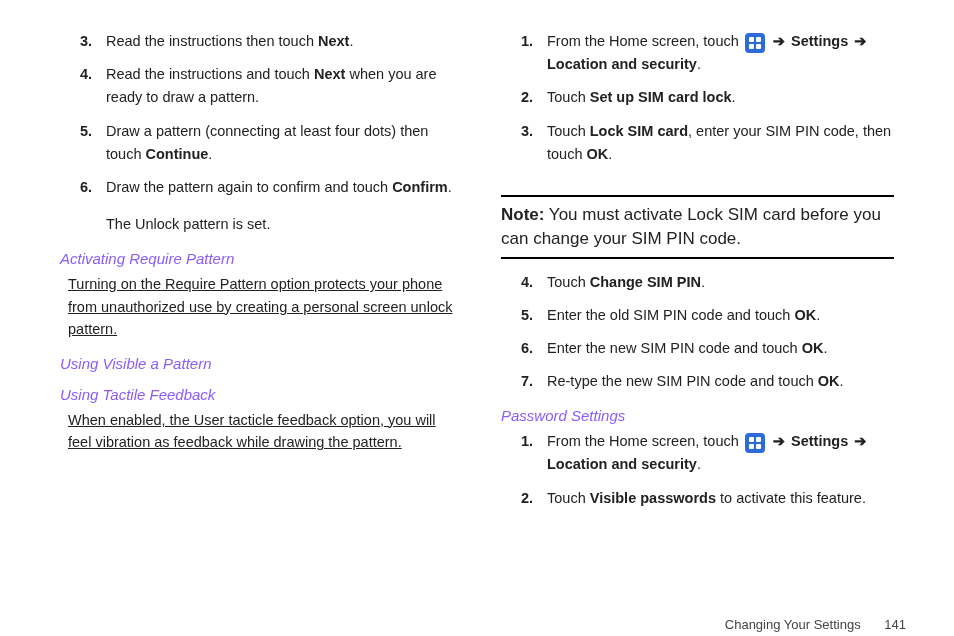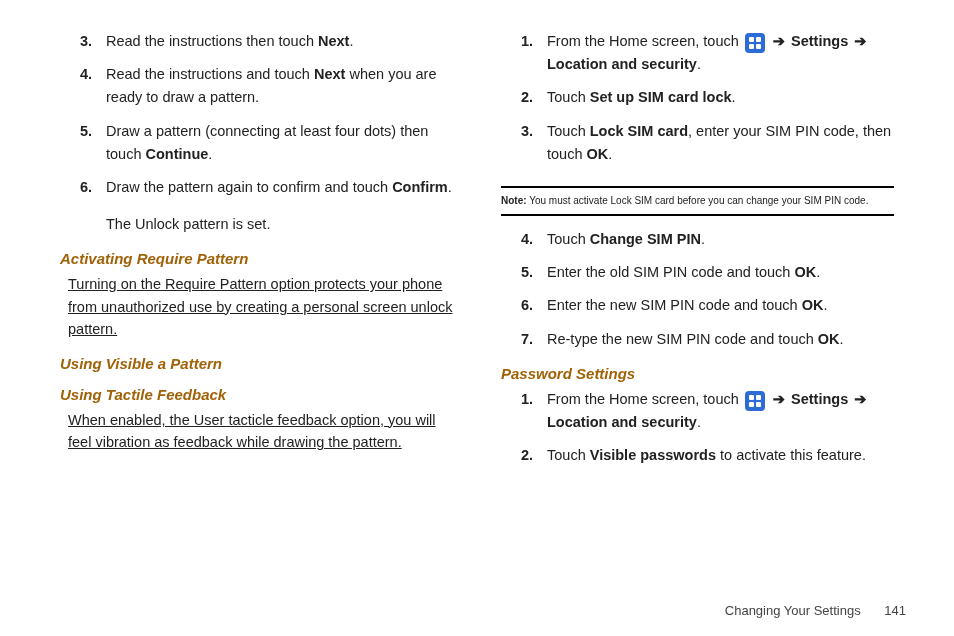--- a/index.html
+++ b/index.html
@@ -33,22 +33,22 @@
   }
   .num {
     font-weight: bold;
     width: 32px;
     flex-shrink: 0;
     text-align: right;
     padding-right: 14px;
   }
   .num-body { flex: 1; }
   .heading {
-    color: #a16207;
-    font-weight: bold;
+    color: #8b5cf6;
+    font-weight: normal;
     font-style: italic;
     font-size: 15px;
     margin: 14px 0 6px 0;
   }
   .para {
     font-size: 14.5px;
     line-height: 1.55;
     margin: 4px 0 8px 8px;
     text-decoration: underline;
   }
@@ -66,28 +66,28 @@
   .icon-apps svg { width: 14px; height: 14px; }
   .arrow {
     font-weight: bold;
     margin: 0 2px;
   }
   b { font-weight: bold; }
   .note-block {
     border-top: 2px solid #000;
     border-bottom: 2px solid #000;
     padding: 6px 0;
-    margin: 20px 0 12px 0;
-    font-size: 10px;
+    margin: 29px 0 12px 0;
+    font-size: 17px;
     line-height: 1.4;
   }
   .note-label { font-weight: bold; }
   .footer {
     position: absolute;
-    bottom: 18px;
+    bottom: 4px;
     right: 48px;
     font-size: 13px;
     color: #444;
   }
   .footer .pg { margin-left: 20px; }
 </style>
 </head>
 <body>
 
 <div class="page">

